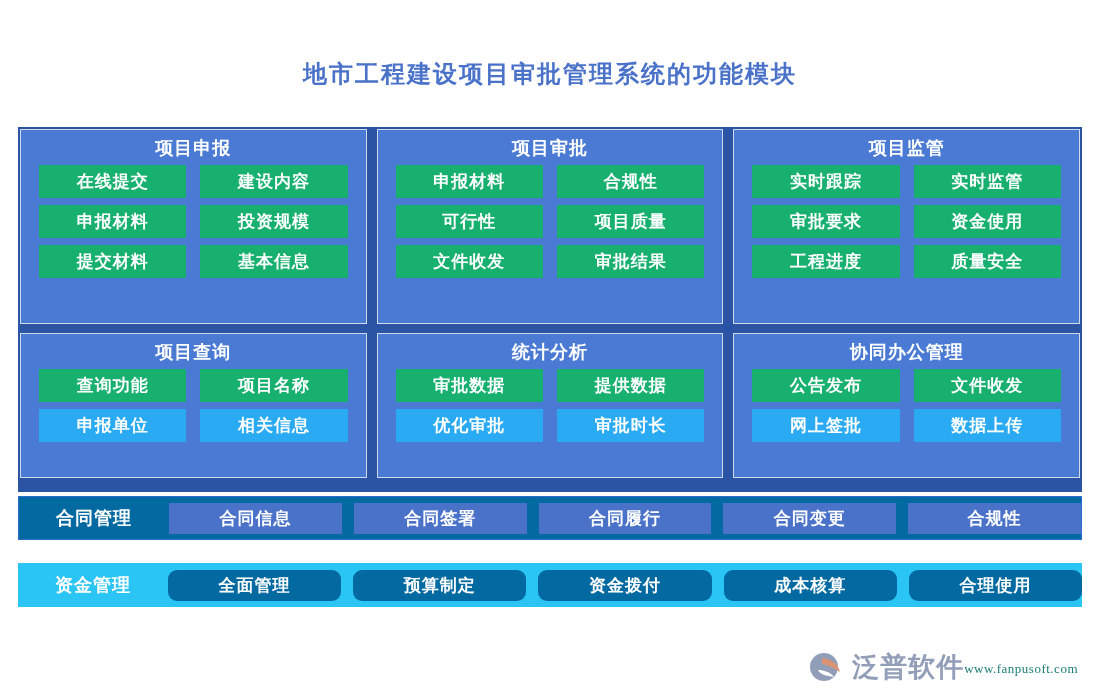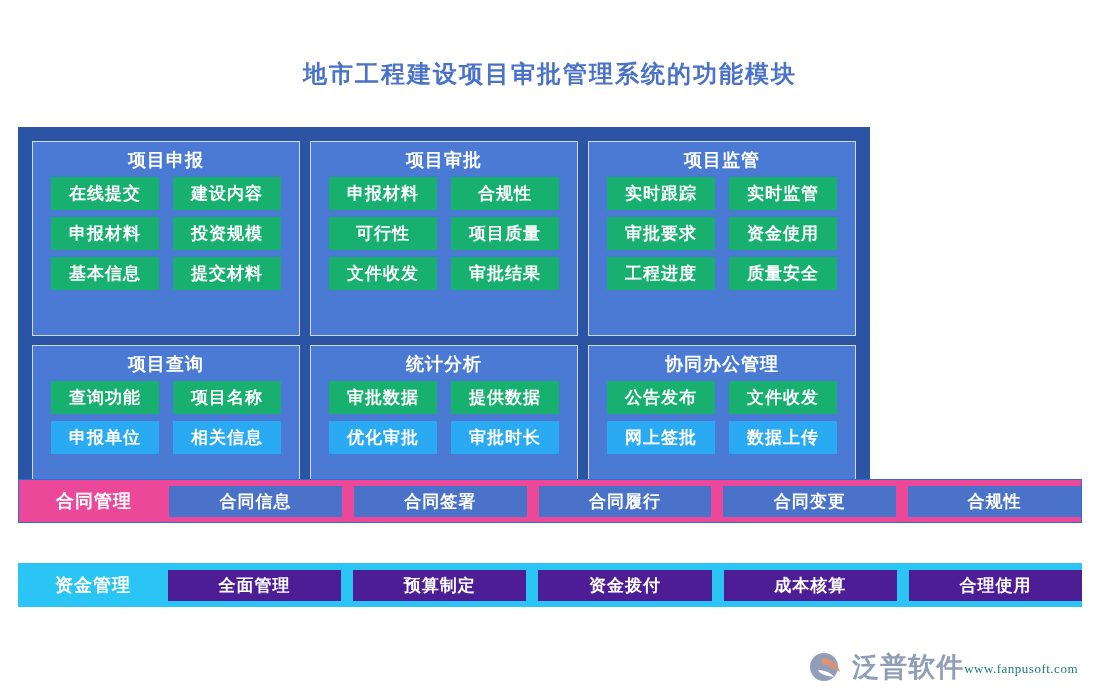--- a/index.html
+++ b/index.html
@@ -32,24 +32,24 @@
     letter-spacing: 2px;
     white-space: nowrap;
     font-family: "Liberation Serif", "DejaVu Serif", serif;
   }
 
   
   .main-container {
     position: absolute;
     left: 18px;
     top: 127px;
-    width: 852px;
+    width: 1064px;
     height: 365px;
     background: #2b54a4;
-    padding: 14px;
+    padding: 2px;
   }
 
   .panel-grid {
     display: grid;
     grid-template-columns: repeat(3, 1fr);
     grid-template-rows: 195px 145px;
     gap: 9px 10px;
     width: 100%;
     height: 100%;
   }
@@ -102,22 +102,22 @@
   .bar {
     position: absolute;
     left: 18px;
     width: 1064px;
     height: 44px;
     display: flex;
     align-items: center;
   }
 
   .bar-contract {
-    top: 479px;
-    background: #ec4899;
+    top: 496px;
+    background: #0369a1;
     border: 1px solid #2a6fd0;
   }
 
   .bar-funding {
     top: 563px;
     background: #2ac4f5;
   }
 
   .bar-label {
     flex: 0 0 150px;
@@ -145,21 +145,21 @@
     align-items: center;
     justify-content: center;
     font-size: 17px;
     font-weight: bold;
     color: #ffffff;
     letter-spacing: 1px;
     white-space: nowrap;
     line-height: 1;
   }
   .bar-contract .bar-item { background: #4a72c8; }
-  .bar-funding  .bar-item { background: #4c1d95; }
+  .bar-funding  .bar-item { background: #0369a1; border-radius: 9px; }
 
   
   .logo {
     position: absolute;
     right: 22px;
     bottom: 18px;
     display: flex;
     flex-direction: row;
     align-items: center;
     opacity: 0.95;
@@ -194,22 +194,22 @@
 
   <div class="main-container">
     <div class="panel-grid">
         <div class="panel">
           <div class="panel-title">项目申报</div>
           <div class="panel-items">
             <div class="item green">在线提交</div>
             <div class="item green">建设内容</div>
             <div class="item green">申报材料</div>
             <div class="item green">投资规模</div>
+            <div class="item green">提交材料</div>
             <div class="item green">基本信息</div>
-            <div class="item green">提交材料</div>
           </div>
         </div>
         <div class="panel">
           <div class="panel-title">项目审批</div>
           <div class="panel-items">
             <div class="item green">申报材料</div>
             <div class="item green">合规性</div>
             <div class="item green">可行性</div>
             <div class="item green">项目质量</div>
             <div class="item green">文件收发</div>

